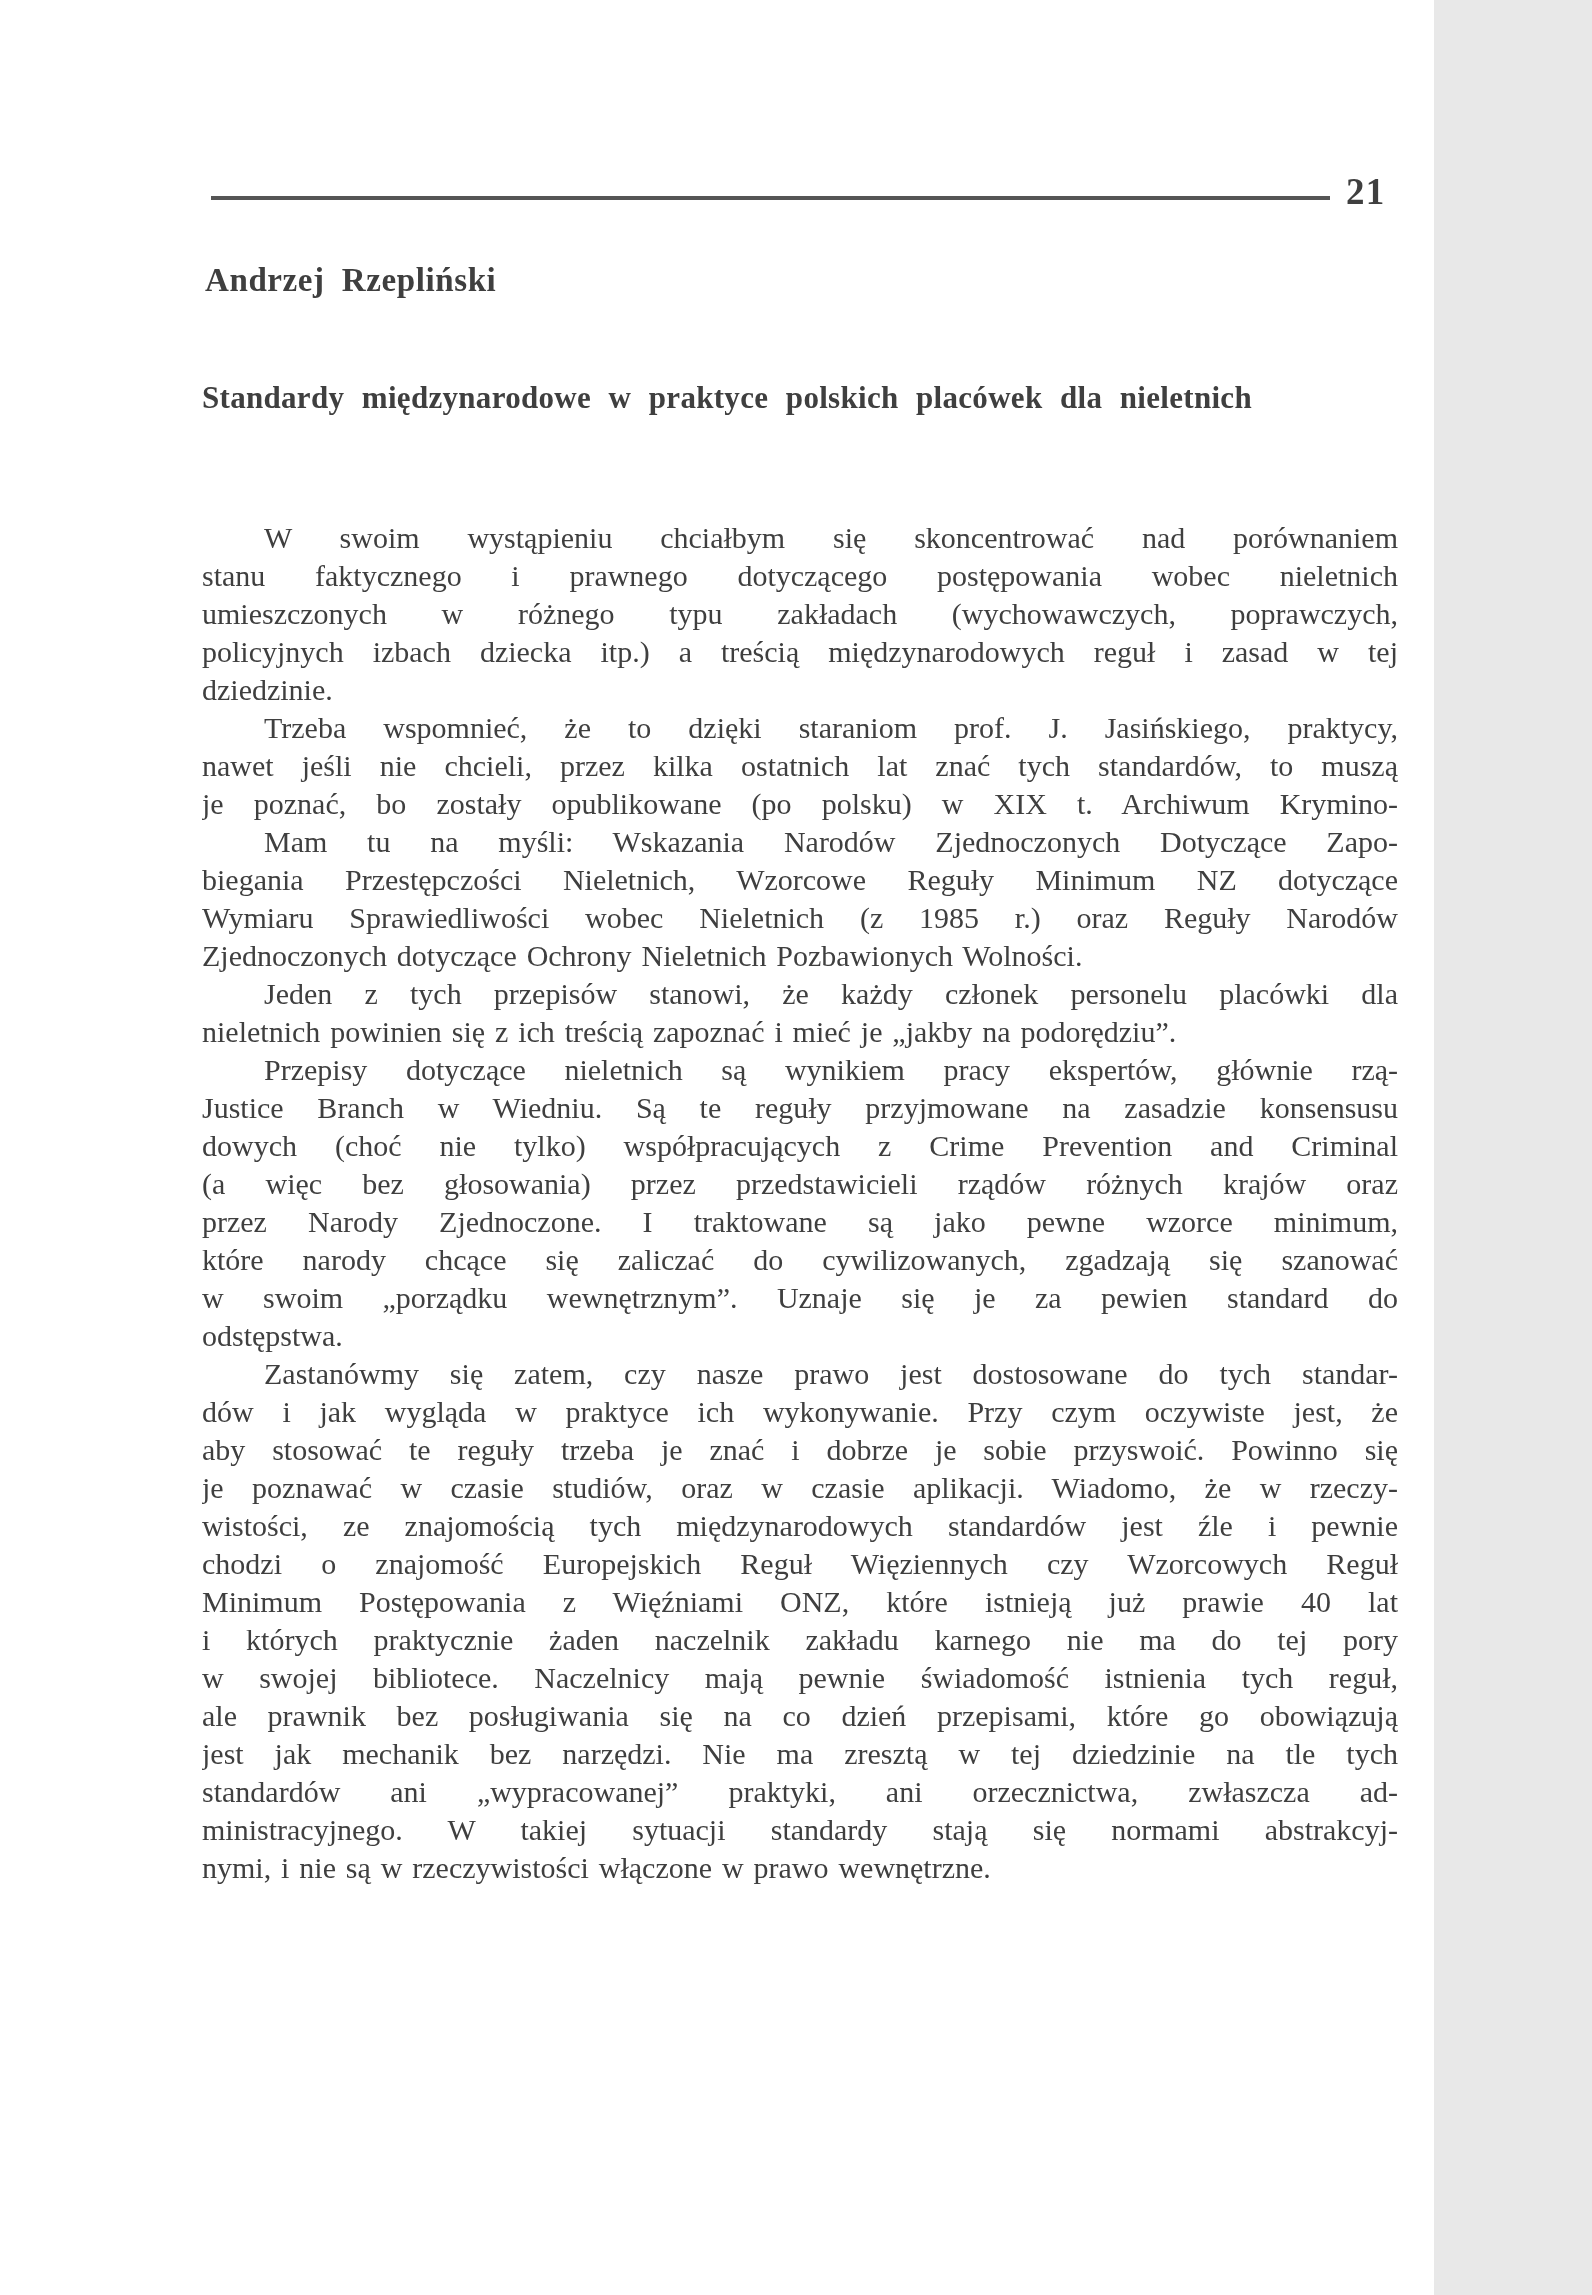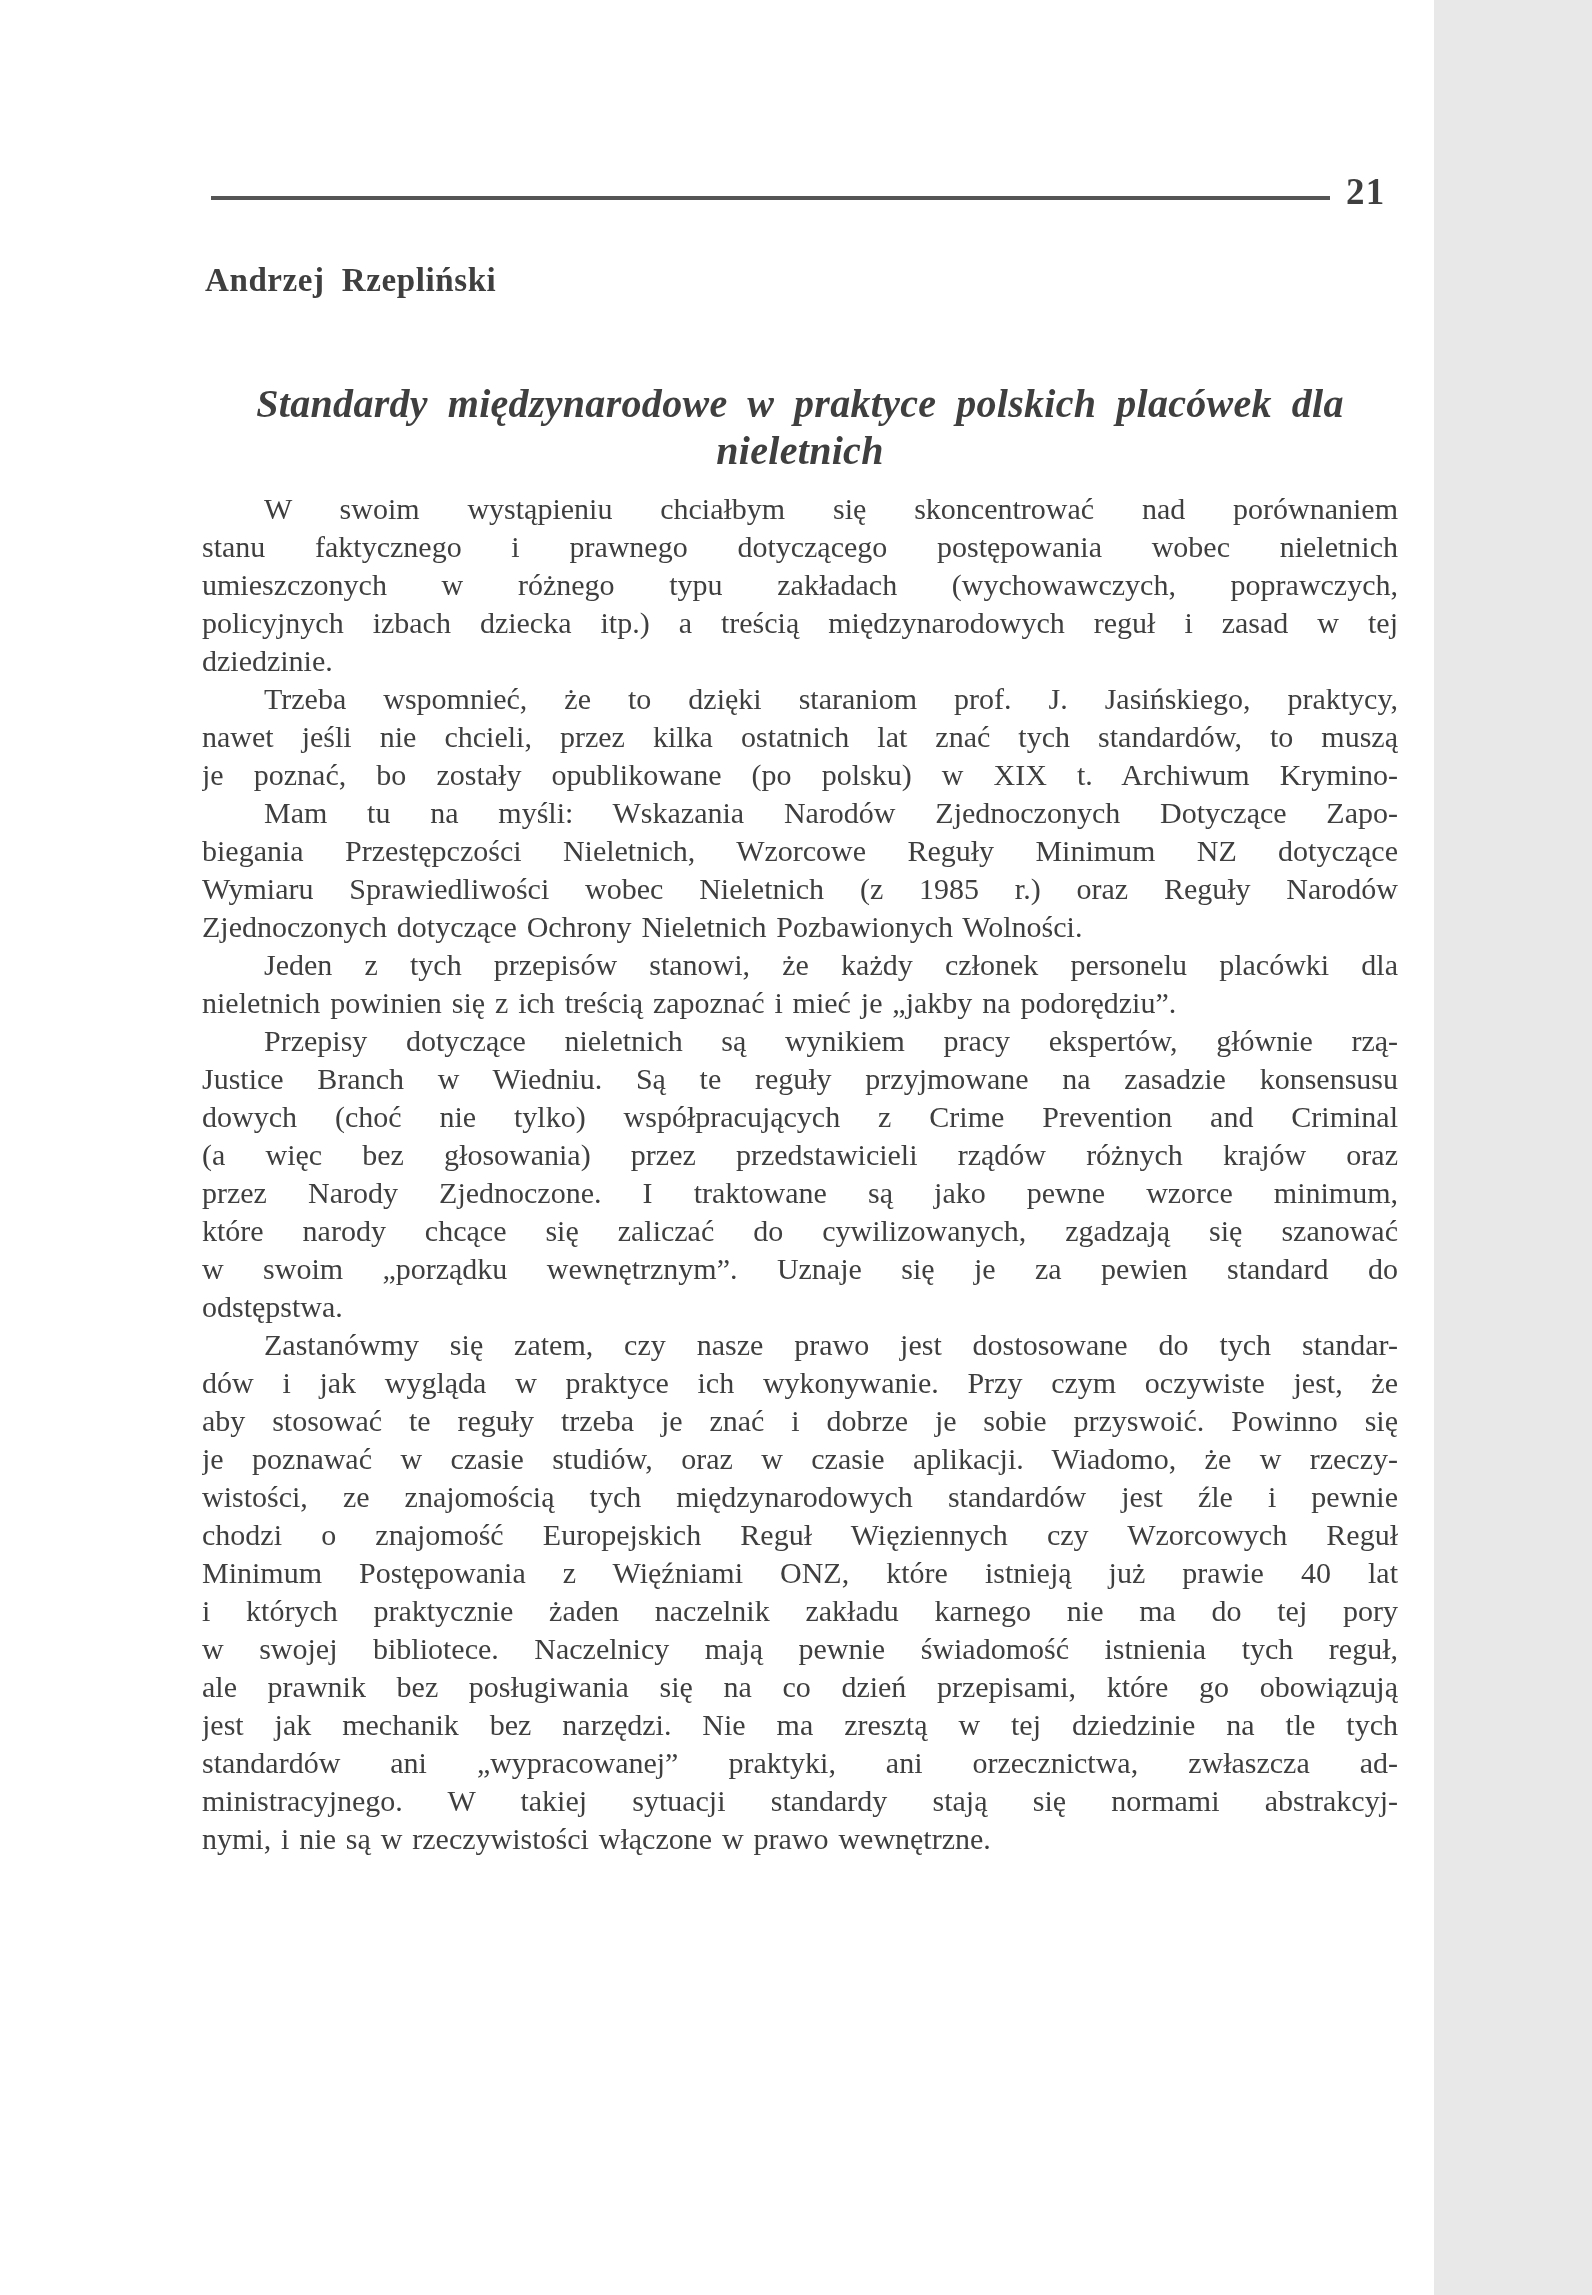--- a/index.html
+++ b/index.html
@@ -41,31 +41,29 @@
     font-weight:bold;
     word-spacing:8.3px;
     letter-spacing:0.6px;
   }
   .title{
     position:absolute;
     left:202px;
     top:380px;
     width:1196px;
     margin:0;
-    font-size:40px;
+    font-size:31px;
     font-weight:bold;
-    text-align:center;
     word-spacing:9.5px;
     letter-spacing:0.3px;
-    font-style:italic;
   }
   .article-body{
     position:absolute;
     left:202px;
-    top:490px;
+    top:519px;
     width:1196px;
     font-size:30px;
     line-height:38px;
     word-spacing:2.4px;
   }
   .line{
     text-align:justify;
     text-align-last:justify;
     white-space:normal;
     height:38px;

